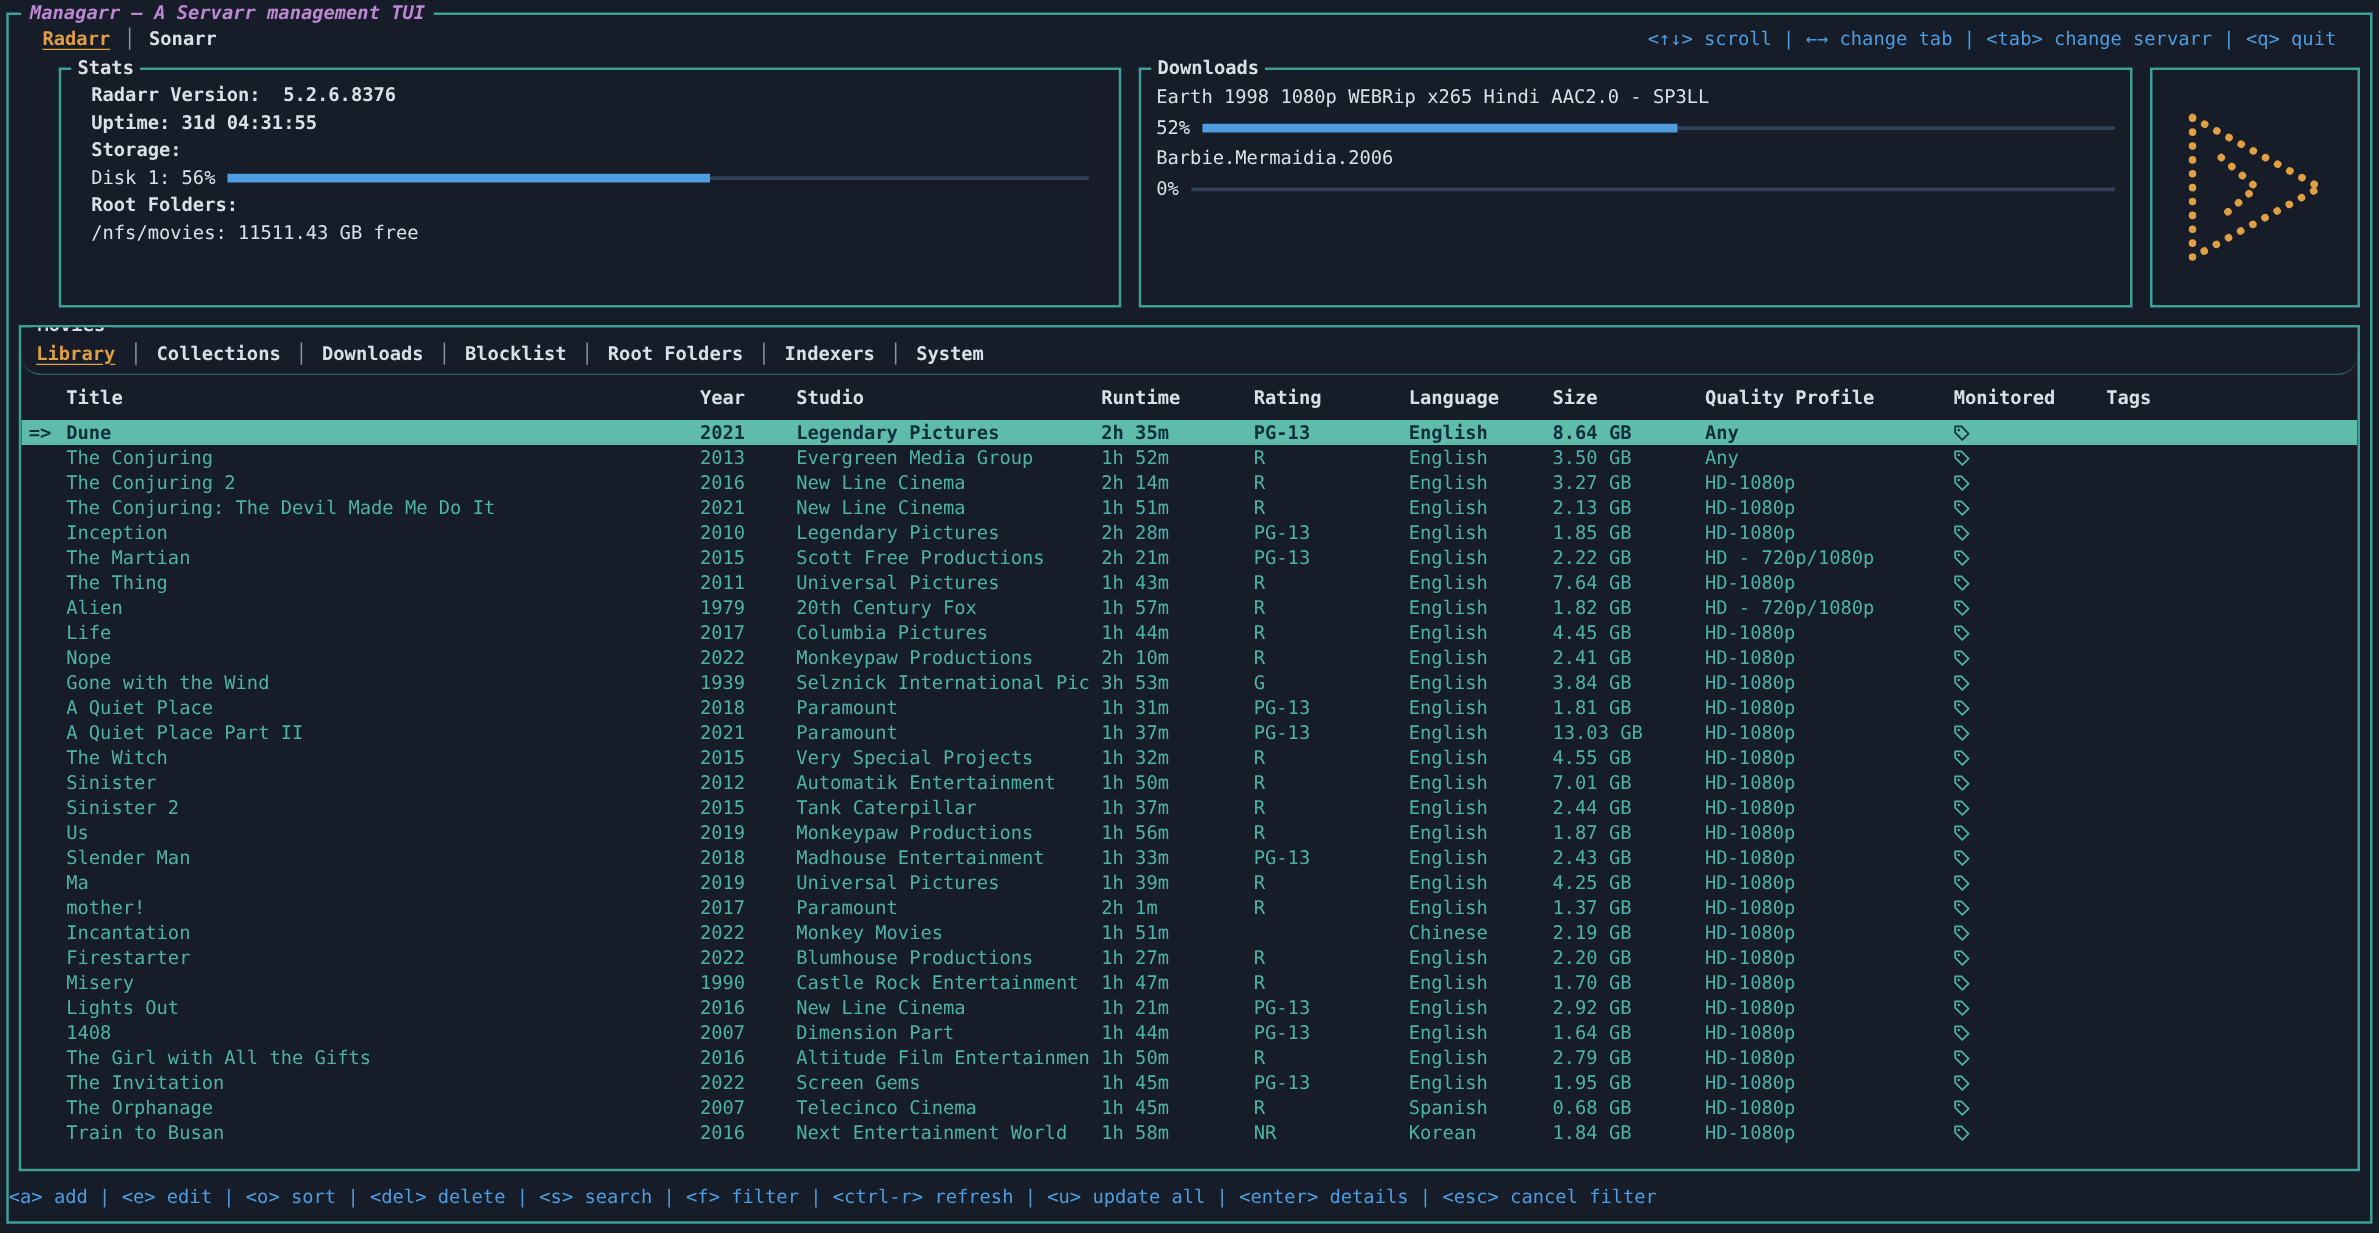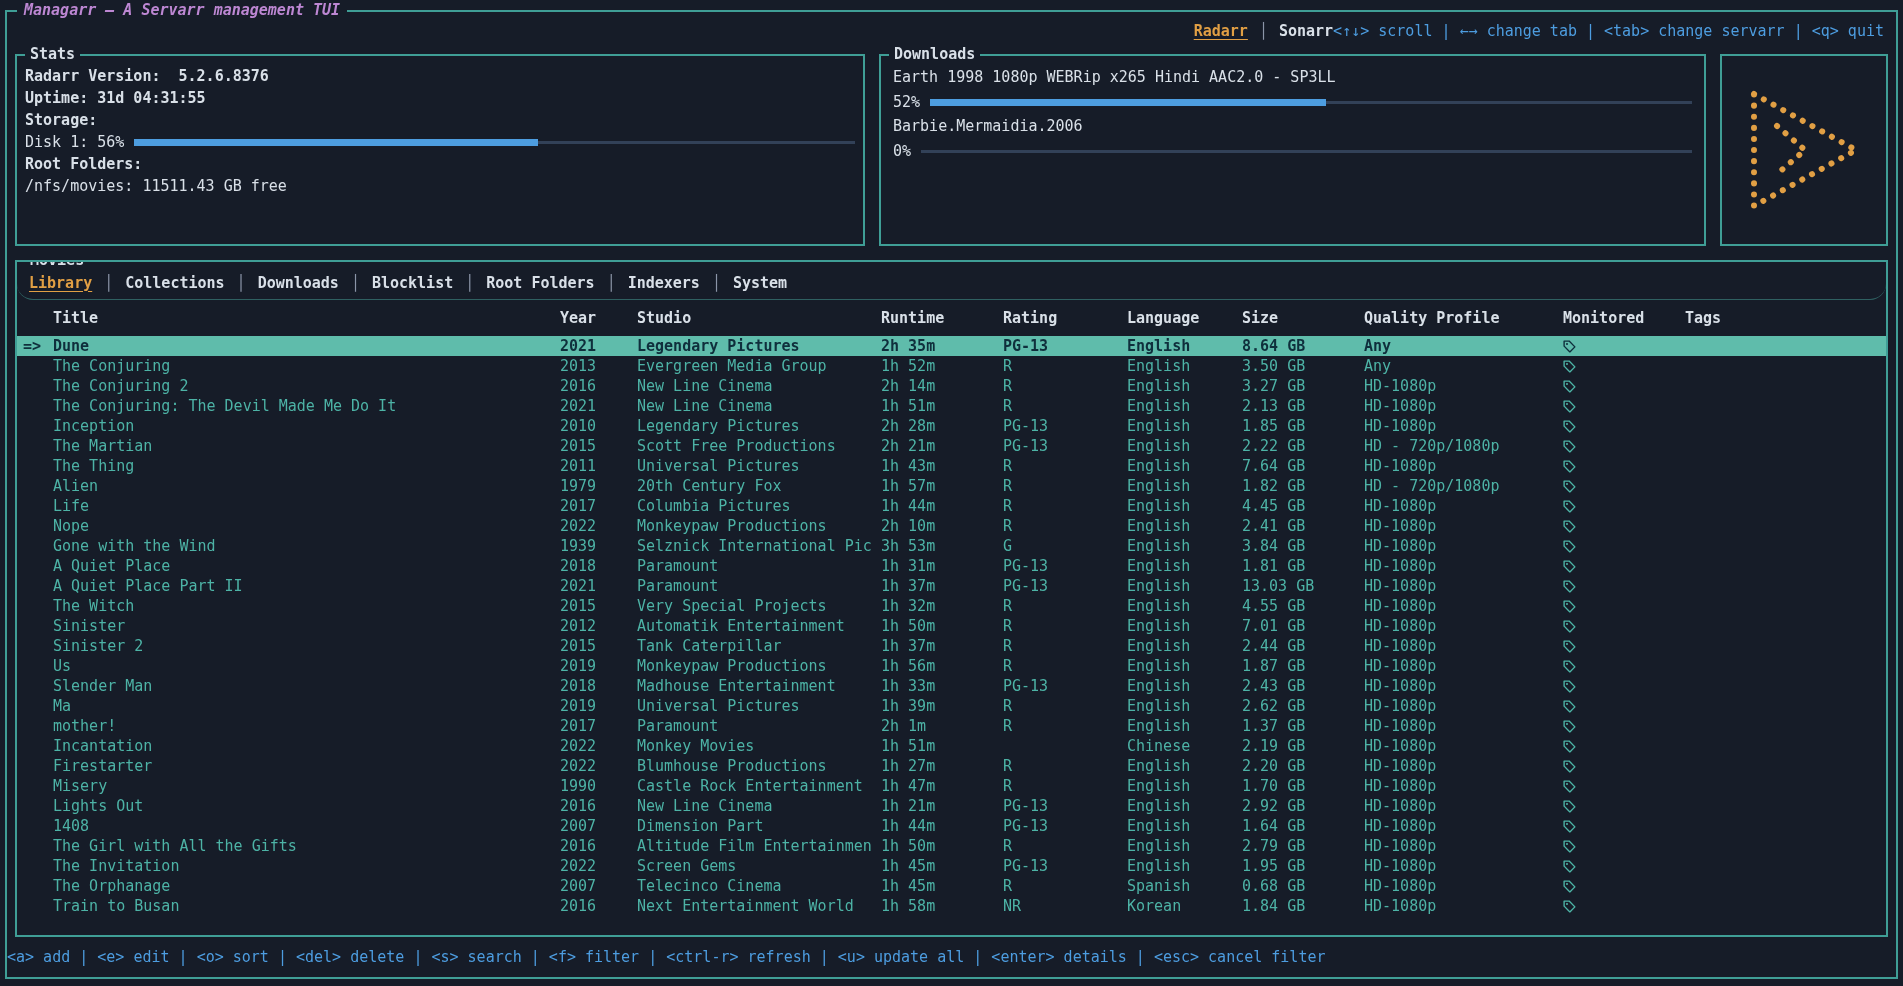--- a/index.html
+++ b/index.html
@@ -17,33 +17,33 @@
   .frame{
     position:absolute; left:5px; top:10px; right:5px; bottom:7px;
     border:2px solid var(--border);
     display:flex; flex-direction:column;
   }
   .frame-title{
     position:absolute; top:-12px; left:10px; background:var(--bg);
     padding:0 7px; color:var(--magenta); font-style:italic; font-weight:bold;
     line-height:20px; white-space:pre;
   }
-  .topbar{ flex:none; height:34px; display:flex; justify-content:flex-end; align-items:center; padding:4px 12px 0; }
+  .topbar{ flex:none; height:34px; display:flex; justify-content:space-between; align-items:center; padding:4px 27px 0; }
   .servarr-tabs{ display:flex; align-items:center; gap:11px; font-weight:bold; }
   .servarr-tab.active{ color:var(--orange); text-decoration:underline; text-underline-offset:3px; }
   .tab-sep{ color:#8b95a8; font-weight:normal; }
   .top-help{ color:var(--blue); white-space:pre; }
 
   .panels-row{ flex:none; display:flex; gap:14px; padding:8px 8px 0; height:200px; }
   .panel{ border:2px solid var(--border); position:relative; background:var(--bg); }
   .panel-title{
     position:absolute; top:-12px; left:8px; background:var(--bg);
     padding:0 5px; font-weight:bold; line-height:20px; color:var(--text);
   }
-  .stats-panel{ width:850px; flex:none; padding:9px 8px; }
+  .stats-panel{ width:850px; flex:none; padding:9px 24px;margin-left:32px; }
   .downloads-panel{ flex:1; padding:9px 12px; }
   .logo-panel{ width:168px; flex:none; display:flex; align-items:center; justify-content:center; }
   .logo-panel svg{ color:var(--orange); }
 
   .stat-line{ display:flex; align-items:center; line-height:22px; white-space:pre; }
   .bold{ font-weight:bold; }
   .hbar{ flex:1; height:7px; margin-left:10px; position:relative; }
   .hbar::before{ content:""; position:absolute; left:0; right:0; top:2px; height:3px; background:var(--track); }
   .hbar-fill{ position:absolute; left:0; top:0; height:7px; background:var(--blue); }
 
@@ -516,21 +516,21 @@
   </div>
 
   <div class="trow tgrid">
     <span class="cell marker"></span>
     <span class="cell">Ma</span>
     <span class="cell">2019</span>
     <span class="cell">Universal Pictures</span>
     <span class="cell">1h 39m</span>
     <span class="cell">R</span>
     <span class="cell">English</span>
-    <span class="cell">2.62 GB</span>
+    <span class="cell">4.25 GB</span>
     <span class="cell">HD-1080p</span>
     <span class="cell">
       <svg class="tag-icon" width="13" height="13" viewBox="0 0 14 14">
         <path d="M1.2 1.2 H6.6 L12.8 7.4 L7.4 12.8 L1.2 6.6 Z" fill="none" stroke="currentColor" stroke-width="1.5" stroke-linejoin="round"></path>
         <circle cx="4.3" cy="4.3" r="1.1" fill="currentColor"></circle>
       </svg>
     </span>
     <span class="cell"></span>
   </div>
 

